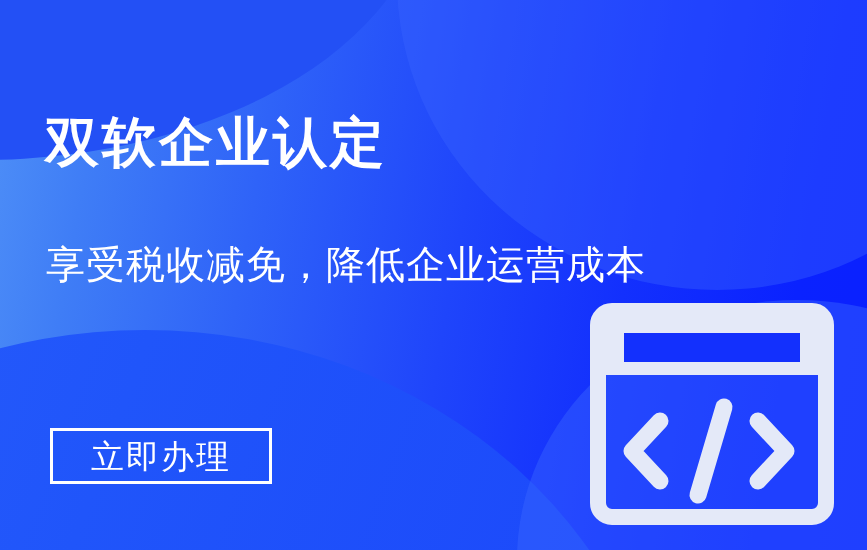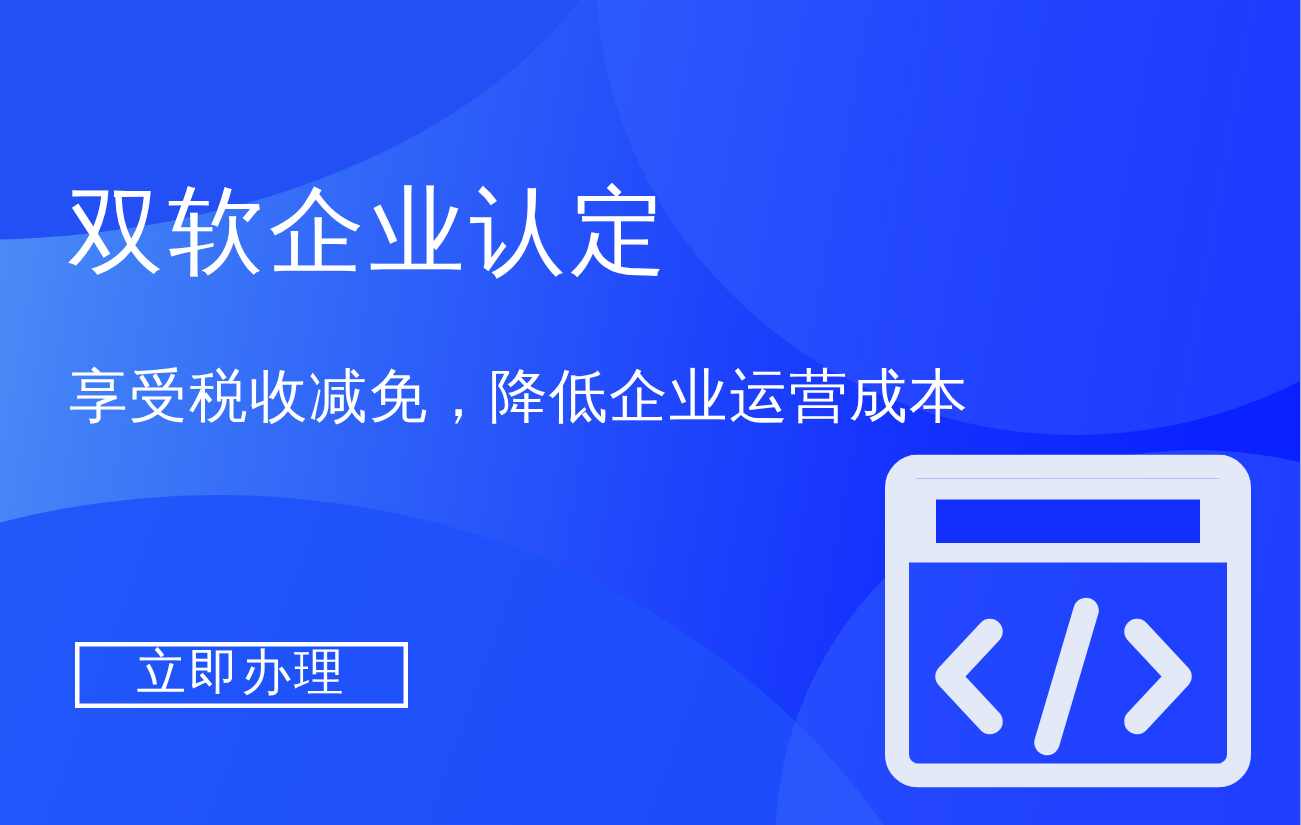--- a/index.html
+++ b/index.html
@@ -81,22 +81,22 @@
   #content {
     position: relative;
     z-index: 5;
     height: 100%;
   }
 
   #title {
     position: absolute;
     left: 45px;
     top: 78px;
-    font-size: 64px;
-    font-weight: normal;
+    font-size: 54px;
+    font-weight: bold;
     color: #ffffff;
     letter-spacing: 3px;
     line-height: 1.06;
     white-space: nowrap;
   }
 
   #subtitle {
     position: absolute;
     left: 46px;
     top: 214px;
@@ -107,27 +107,27 @@
     line-height: 1.2;
     white-space: nowrap;
     margin-top: 28px;
   }
 
   #cta-button {
     position: absolute;
     left: 50px;
     top: 428px;
     width: 222px;
-    height: 44px;
+    height: 56px;
     box-sizing: border-box;
     border: 3px solid #ffffff;
     background: transparent;
     color: #ffffff;
     font-size: 33px;
-    font-family: Liberation Mono, monospace;
+    font-family: Liberation Sans, sans-serif;
     letter-spacing: 2px;
     line-height: 1;
     display: flex;
     align-items: center;
     justify-content: center;
     cursor: pointer;
     padding: 0;
   }
 
   #code-icon {

